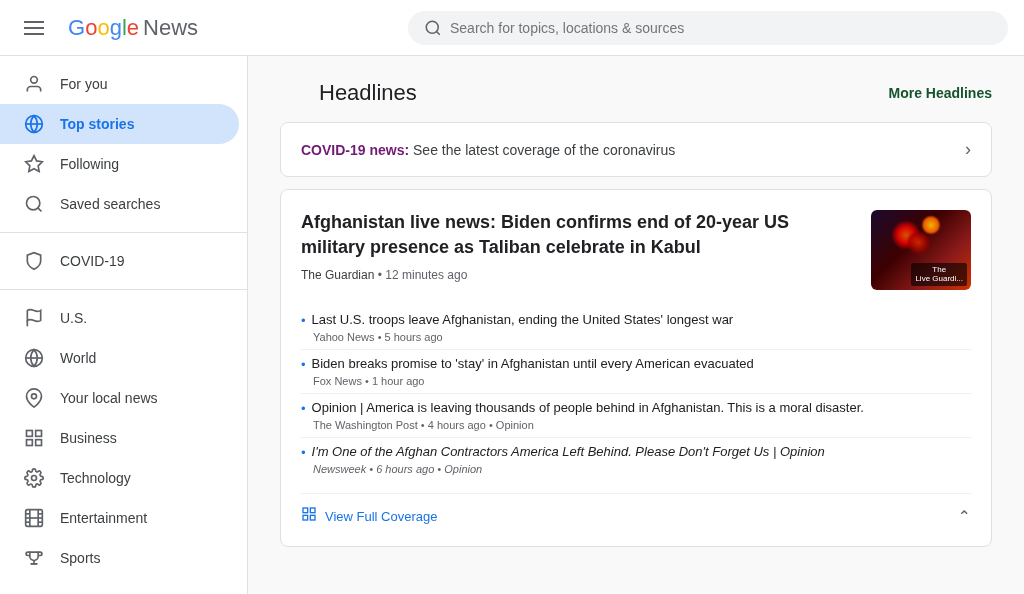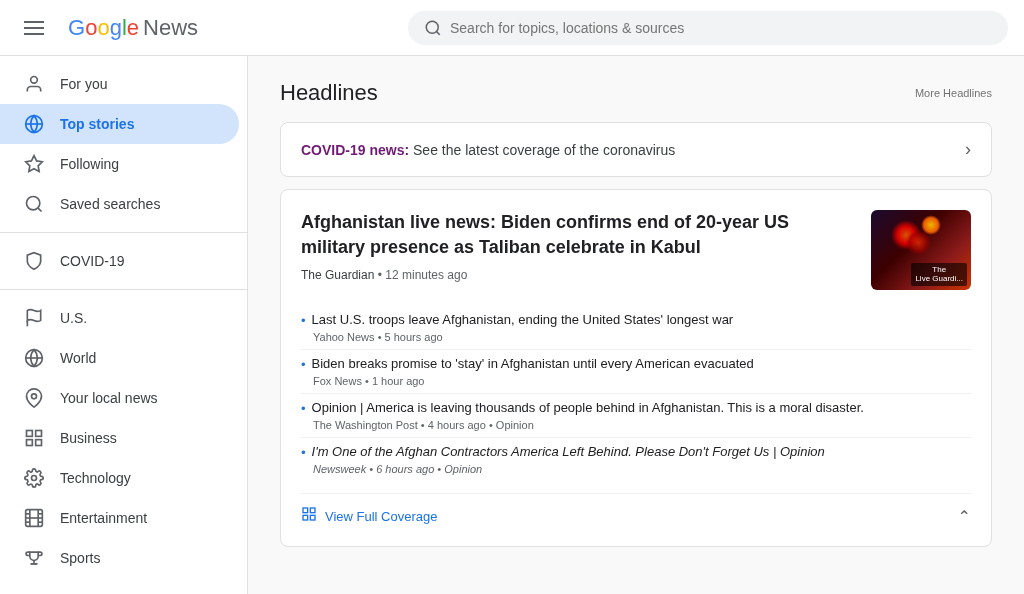--- a/index.html
+++ b/index.html
@@ -70,23 +70,23 @@
       font-size: 14px;
       font-weight: 500;
     }
     .sidebar-item.active { background: #d2e3fc; color: #1a73e8; }
     .sidebar-item.active .sidebar-label { color: #1a73e8; font-weight: 600; }
     .sidebar-icon { width: 20px; height: 20px; display: flex; align-items: center; justify-content: center; font-size: 16px; flex-shrink: 0; }
     .sidebar-divider { border: none; border-top: 1px solid #e0e0e0; margin: 8px 0; }
 
     
     .main { flex: 1; overflow-y: auto; padding: 24px 32px; background: #f9f9f9; }
-    .headlines-header { display: flex; align-items: center; justify-content: space-between; margin-bottom: 16px; }
+    .headlines-header { display: flex; align-items: center; justify-content: space-between; margin-bottom: 16px; margin-left: 39px; }
     .headlines-title { font-size: 22px; font-weight: 400; color: #202124; }
-    .more-headlines-link { color: #737373; font-size: 11px; text-decoration: none; cursor: pointer; }
+    .more-headlines-link { color: #14532d; font-size: 14px; text-decoration: none; cursor: pointer; font-weight: bold; }
 
     
     .covid-banner {
       background: #fff;
       border: 1px solid #e0e0e0;
       border-radius: 8px;
       padding: 16px 20px;
       display: flex;
       align-items: center;
       justify-content: space-between;

